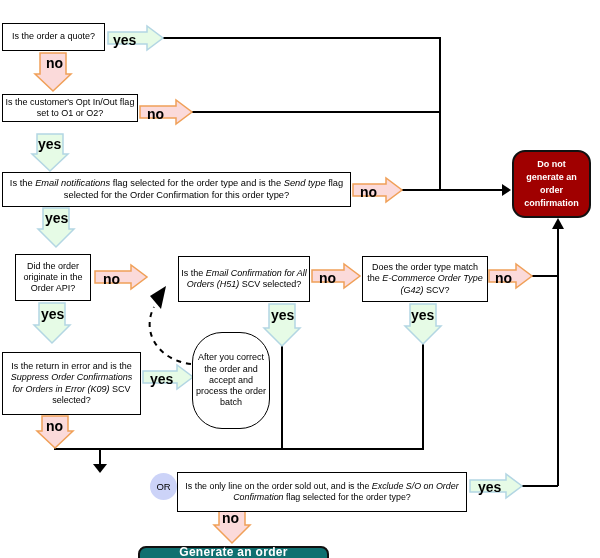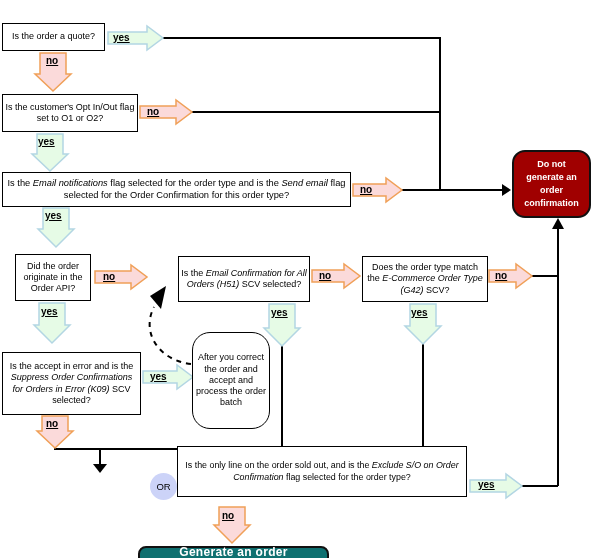--- a/index.html
+++ b/index.html
@@ -14,33 +14,33 @@
   .arrow-yes{fill:var(--yes-fill,#e6fbe6);stroke:var(--yes-stroke,#b3d6e3);stroke-width:1.5;}
   .arrow-no{fill:var(--no-fill,#fbdada);stroke:var(--no-stroke,#f0a058);stroke-width:1.5;}
   .dashed{stroke:#000;stroke-width:2;fill:none;stroke-dasharray:5 5;}
   .box{
     position:absolute;box-sizing:border-box;background:#fff;border:1px solid #000;
     display:flex;align-items:center;justify-content:center;text-align:center;
     font-size:9px;line-height:1.25;color:#000;padding:1px 2px;
   }
   .box .t{display:inline;}
   .box i{font-style:italic;}
-  .rounded{border-radius:18px;border:1.5px solid #000;}
+  .rounded{border-radius:30px;border:1.5px solid #000;}
   .terminal{
     position:absolute;box-sizing:border-box;display:flex;align-items:center;justify-content:center;
     text-align:center;color:#fff;font-weight:bold;border:2px solid #111;
   }
   .stop{background:var(--stop-fill,#a00000);border-radius:13px;font-size:9px;line-height:1.45;}
   .go{background:var(--go-fill,#0e7070);border-radius:8px;font-size:12px;letter-spacing:.3px;}
   .or-circle{
     position:absolute;box-sizing:border-box;border-radius:50%;
     background:var(--or-fill,#ccd3f8);display:flex;align-items:center;justify-content:center;
     font-size:9.5px;font-weight:normal;color:#000;
   }
-  .lbl{position:absolute;font-size:10px;font-weight:bold;color:#000;line-height:1;text-decoration:underline;}
+  .lbl{position:absolute;font-size:14px;font-weight:bold;color:#000;line-height:1;}
 </style>
 </head>
 <body>
 
 <div id="canvas">
 
   <svg id="wires" viewBox="0 0 600 558" xmlns="http://www.w3.org/2000/svg">
 
     <polyline class="conn" points="163,19 440,19 440,171"></polyline>
     <line class="conn" x1="192" y1="93" x2="440" y2="93"></line>
@@ -76,54 +76,54 @@
     <polygon class="arrow-yes" points="143,352 177,352 177,346 193,358 177,370 177,364 143,364"></polygon>
     <polygon class="arrow-no" points="42,397 68,397 68,412 73,412 55,429 37,412 42,412"></polygon>
     <polygon class="arrow-yes" points="470,461 506,461 506,455 522,467 506,479 506,473 470,473"></polygon>
     <polygon class="arrow-no" points="219,488 245,488 245,506 250,506 232,524 214,506 219,506"></polygon>
   </svg>
 
   <div class="box" style="left:2px;top:4px;width:103px;height:28px">
     <span class="t">Is the order a quote?</span>
   </div>
 
-  <div class="box" style="left:2px;top:75px;width:136px;height:38px">
+  <div class="box" style="left:2px;top:75px;width:136px;height:28px">
     <span class="t">Is the customer's Opt In/Out flag set to O1 or O2?</span>
   </div>
 
   <div class="box" style="left:2px;top:153px;width:349px;height:35px;font-size:9.3px">
-    <span class="t"><span>Is the </span><i>Email notifications</i><span> flag selected for the order type and is the </span><i>Send email</i><span> flag selected for the Order Confirmation for this order type?</span></span>
+    <span class="t"><span>Is the </span><i>Email notifications</i><span> flag selected for the order type and is the </span><i>Send type</i><span> flag selected for the Order Confirmation for this order type?</span></span>
   </div>
 
   <div class="box" style="left:15px;top:235px;width:76px;height:47px">
     <span class="t">Did the order originate in the Order API?</span>
   </div>
 
   <div class="box" style="left:178px;top:237px;width:132px;height:46px">
     <span class="t"><span>Is the </span><i>Email Confirmation for All Orders (H51)</i><span> SCV selected?</span></span>
   </div>
 
   <div class="box" style="left:362px;top:237px;width:126px;height:46px">
     <span class="t"><span>Does the order type match the </span><i>E-Commerce Order Type (G42)</i><span> SCV?</span></span>
   </div>
 
   <div class="box" style="left:2px;top:333px;width:139px;height:63px">
-    <span class="t"><span>Is the accept in error and is the </span><i>Suppress Order Confirmations for Orders in Error (K09)</i><span> SCV selected?</span></span>
+    <span class="t"><span>Is the return in error and is the </span><i>Suppress Order Confirmations for Orders in Error (K09)</i><span> SCV selected?</span></span>
   </div>
 
   <div class="box rounded" style="left:192px;top:313px;width:78px;height:97px">
     <span class="t">After you correct the order and accept and process the order batch</span>
   </div>
 
 
   <div class="or-circle" style="left:150px;top:454px;width:27px;height:27px">
     <span>OR</span>
   </div>
 
-  <div class="box" style="left:177px;top:427px;width:290px;height:51px;font-size:8.9px">
+  <div class="box" style="left:177px;top:453px;width:290px;height:40px;font-size:8.9px">
     <span class="t"><span>Is the only line on the order sold out, and is the </span><i>Exclude S/O on Order Confirmation</i><span> flag selected for the order type?</span></span>
   </div>
 
   <div class="terminal stop" style="left:512px;top:131px;width:79px;height:68px;padding:2px 14px">
     <span>Do not generate an order confirmation</span>
   </div>
 
   <div class="terminal go" style="left:138px;top:527px;width:191px;height:26px">
     <span>Generate an order confirmation</span>
   </div>

